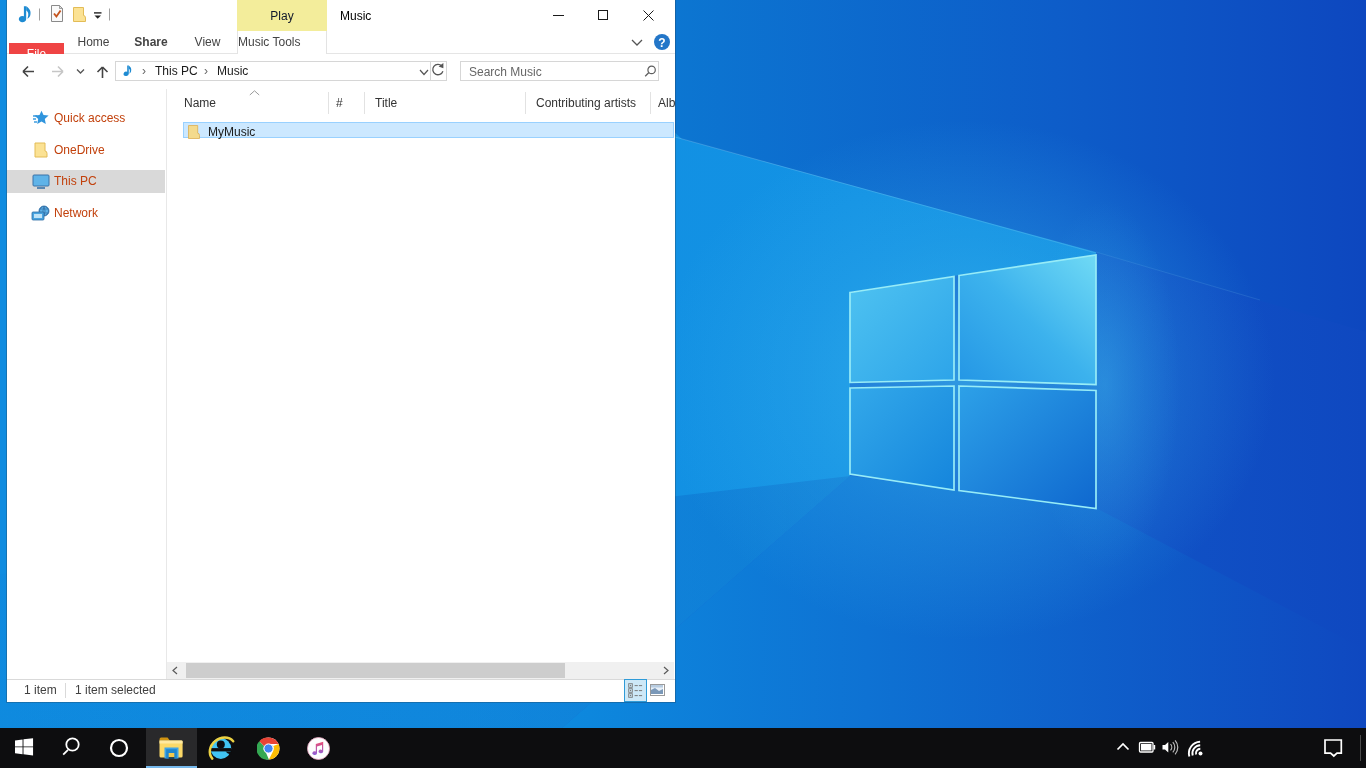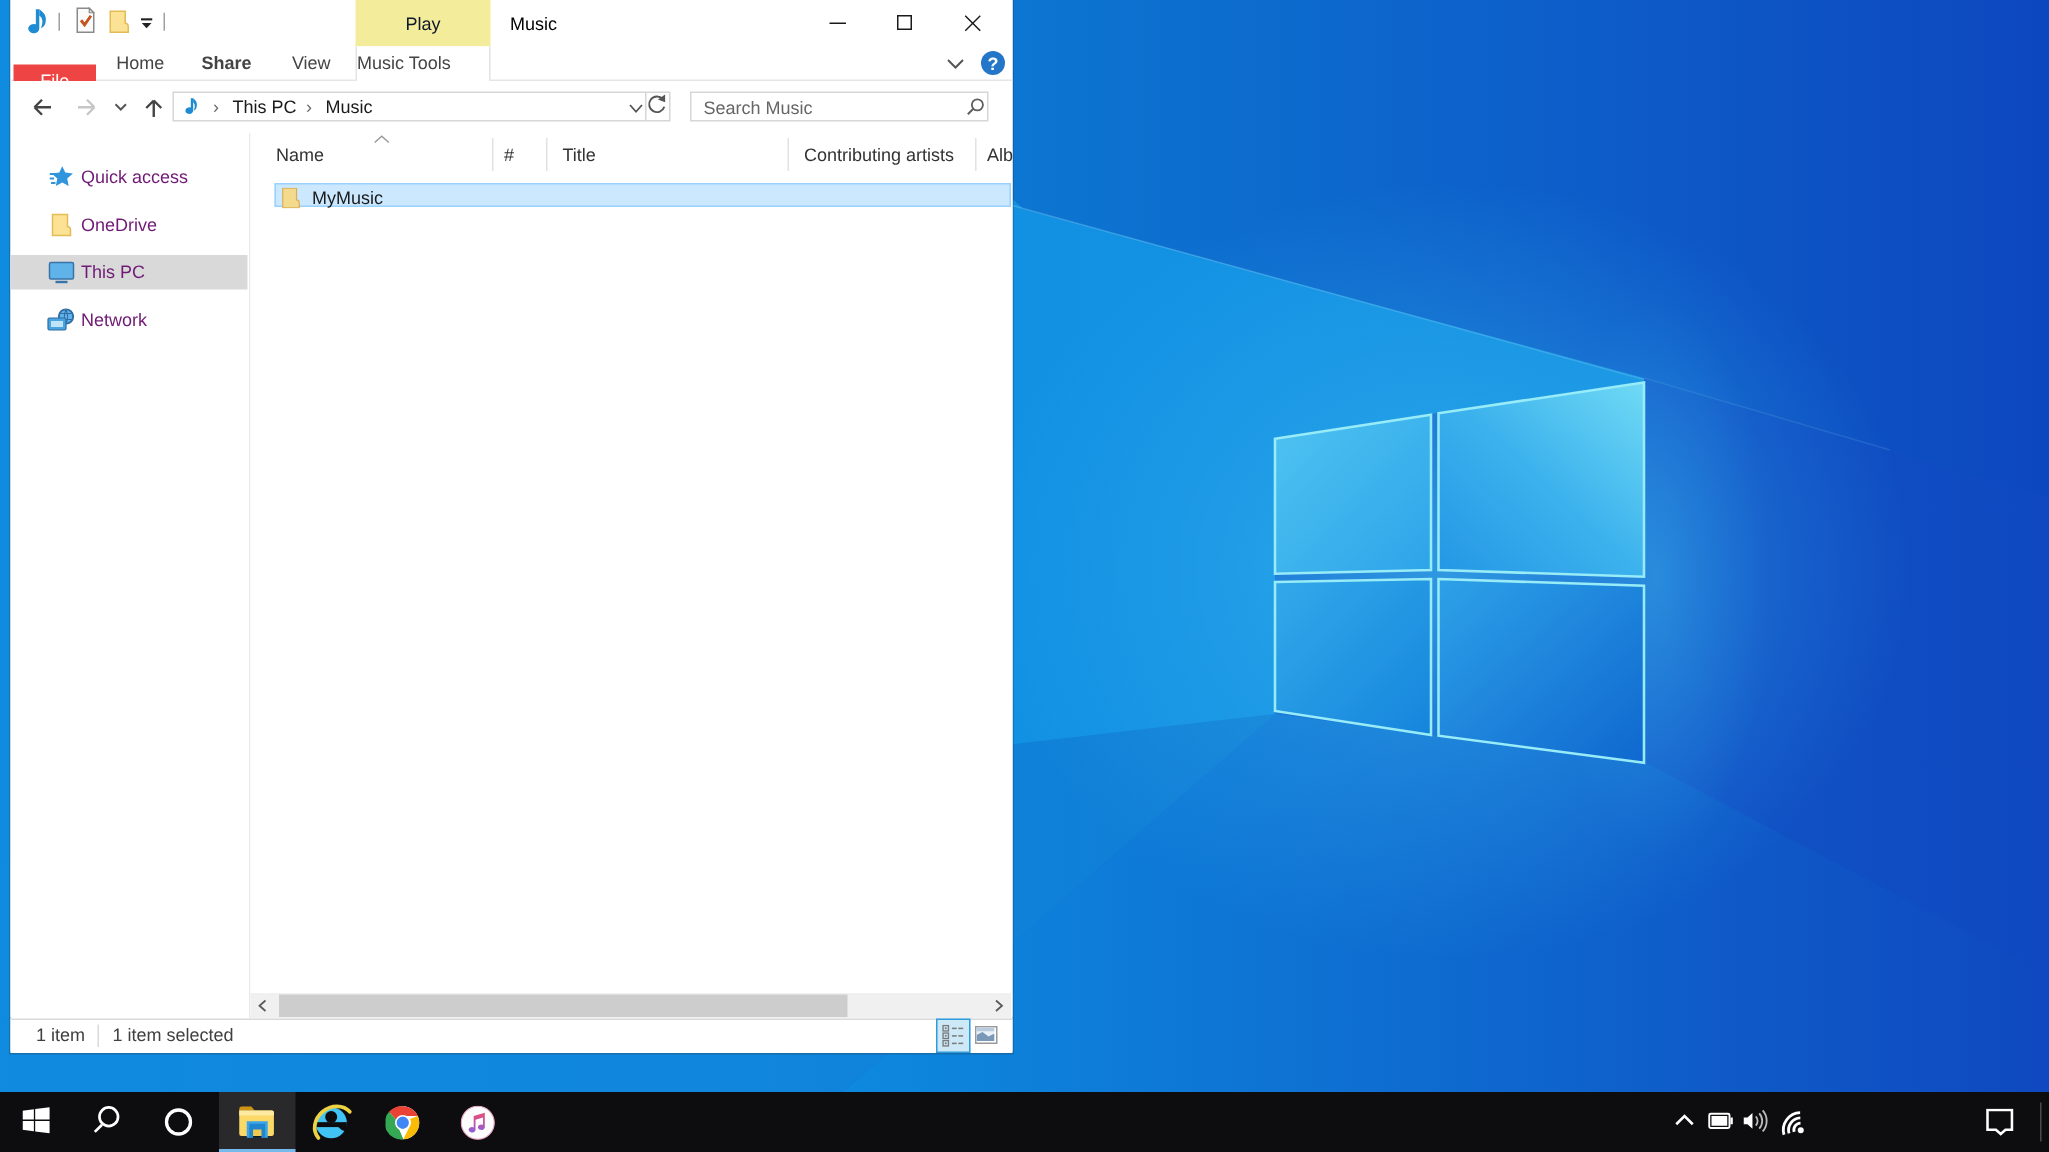--- a/index.html
+++ b/index.html
@@ -22,21 +22,21 @@
   #mttab { position:absolute; left:230px; top:0; width:90px; height:23px; border-left:1px solid #e3e3e3;
            border-right:1px solid #e3e3e3; background:#fff; font-size:12px; color:#444; text-align:left; line-height:23px; }
   
   #toolbar { position:absolute; left:0; top:54px; width:100%; height:35px; background:#fff; }
   #addrbox { position:absolute; left:108px; top:7px; width:332px; height:20px; border:1px solid #d6d6d6; background:#fff;
              font-size:12px; color:#1a1a1a; }
   #searchbox { position:absolute; left:453px; top:7px; width:199px; height:20px; border:1px solid #d6d6d6; background:#fff;
              font-size:12px; color:#666; line-height:18px;padding-left:16px; }
   
   #navpane { position:absolute; left:0; top:89px; width:160px; height:589px; background:#fff; }
-  .navitem { position:absolute; left:0; width:158px; height:22px; font-size:12px; color:#701a75; line-height:22px; }
+  .navitem { position:absolute; left:0; width:158px; height:22px; font-size:12px; color:#c2410c; line-height:22px; }
   .navitem .lbl { position:absolute; left:47px; top:0; }
   #filelist { position:absolute; left:160px; top:89px; right:0; bottom:24px; background:#fff; }
   .hdr { position:absolute; top:2px; height:24px; font-size:12px; color:#333; line-height:24px; }
   .hsep { position:absolute; top:3px; width:1px; height:22px; background:#e2e2e2; }
   #selrow { position:absolute; left:16px; top:33px; width:491px; height:16px; background:#cce8ff; border:1px solid #99d1ff;text-align:right; }
   
   #hscroll { position:absolute; left:160px; top:662px; width:507px; height:17px; background:#f0f0f0; }
   #hthumb { position:absolute; left:19px; top:1px; width:379px; height:15px; background:#cdcdcd; }
   #statusbar { position:absolute; left:0; top:679px; width:100%; height:22px; background:#fff; border-top:1px solid #d9d9d9;
                font-size:12px; color:#404040;padding-left:36px; }

